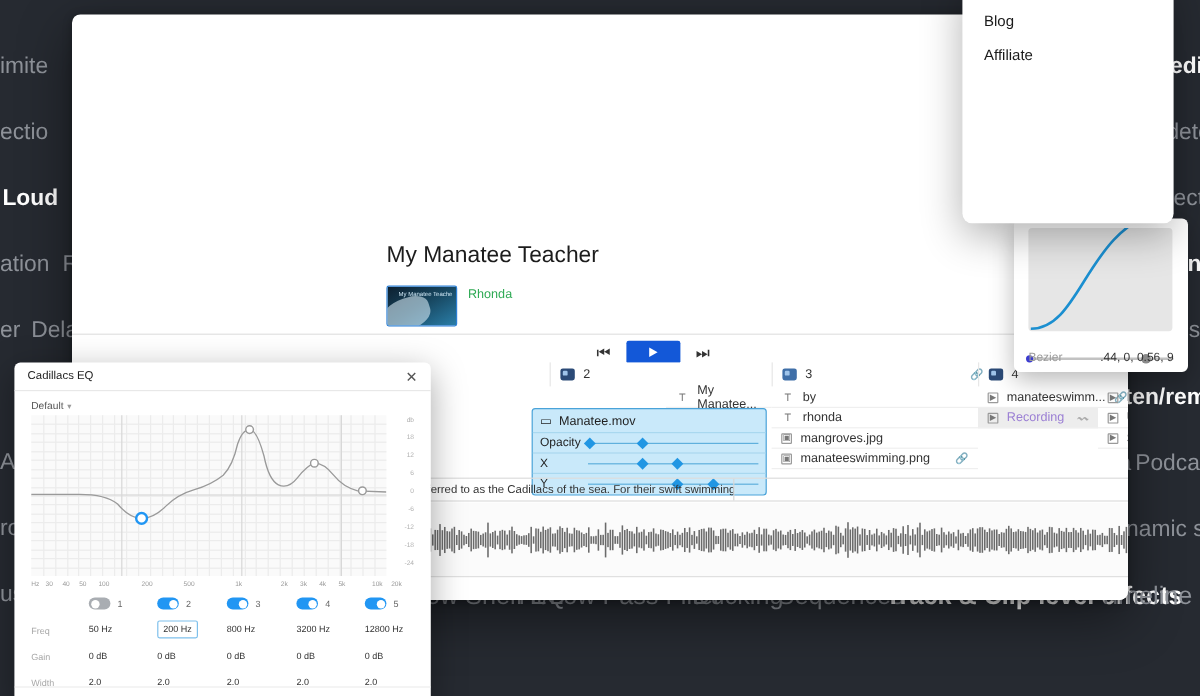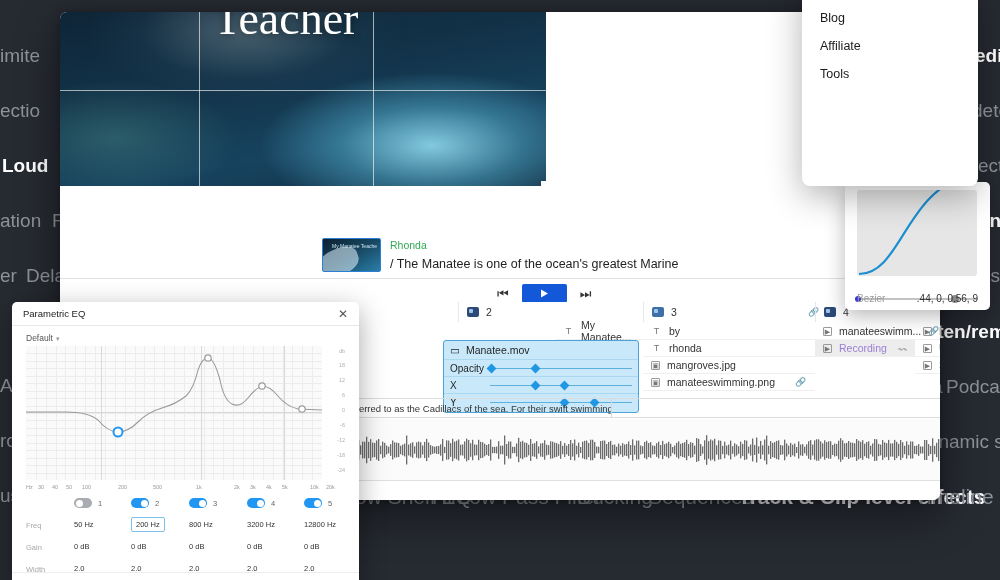--- a/index.html
+++ b/index.html
@@ -197,43 +197,30 @@
       <div class="bgtext big" style="left: 355px; top: 485px;">ow Shelf EQ</div>
       <div class="bgtext big" style="left: 432px; top: 485px;">Hi/Low Pass Filter</div>
       <div class="bgtext big" style="left: 577px; top: 485px;">Ducking</div>
       <div class="bgtext big" style="left: 648px; top: 485px;">Sequences</div>
       <div class="bgtext big bold" style="left: 738px; top: 485px;">Track &amp; Clip level effects</div>
       <div class="bgtext big" style="left: 915px; top: 485px;">Timeline edite</div>
     </div>
 
   <div class="app-window">
 
-    <div class="preview-wrap">
-      <div class="preview">
-        <div class="thirds">
-          <i class="v1"></i>
-            <i class="v2"></i>
-            <i class="h1"></i>
-        </div>
-      </div>
-      <div class="overlay-title">Teacher</div>
-
-      <div class="handle br"></div>
-
-    </div>
-
+
+    <div class="proj-title">My Manatee Teacher</div>
 
     <div class="meta-row">
       <div class="thumb">
         <div class="swoosh"></div>
         <div class="t1">My Manatee Teache</div>
       </div>
       <div>
         <div class="author">Rhonda</div>
-        <div class="desc">/ The Manatee is one of the ocean's greatest Marine</div>
       </div>
     </div>
 
     <div class="divider-h" style="top:266px;"></div>
 
     <div class="transport">
       <span class="tbtn">⏮</span>
       <span class="playbtn">
         <svg width="9" height="9" viewBox="0 0 9 9">
             <polygon points="1,0.5 8,4.5 1,8.5" fill="#ffffff"></polygon>
@@ -799,26 +786,25 @@
     </div>
     <div class="bezier-foot">
       <span class="lbl">Bezier</span>
       <span class="val">.44, 0, 0.56, 9</span>
     </div>
   </div>
 
   <div class="menu" id="menu">
       <div class="menu-item">Blog</div>
       <div class="menu-item">Affiliate</div>
-      <div class="menu-item">Tools</div>
     </div>
 
   <div class="eq">
     <div class="eq-titlebar">
-      <span class="eq-title">Parametric EQ</span>
+      <span class="eq-title">Cadillacs EQ</span>
       <span class="eq-close">✕</span>
     </div>
 
     <div class="eq-preset">
       <span>Default</span><span class="cv">▾</span>
     </div>
 
     <div class="eq-graph">
       <div class="eq-grid" id="eq-grid">
           <div class="gl" style="left: 9.86667px; top: 0px; width: 1px; height: 134px;"></div>

